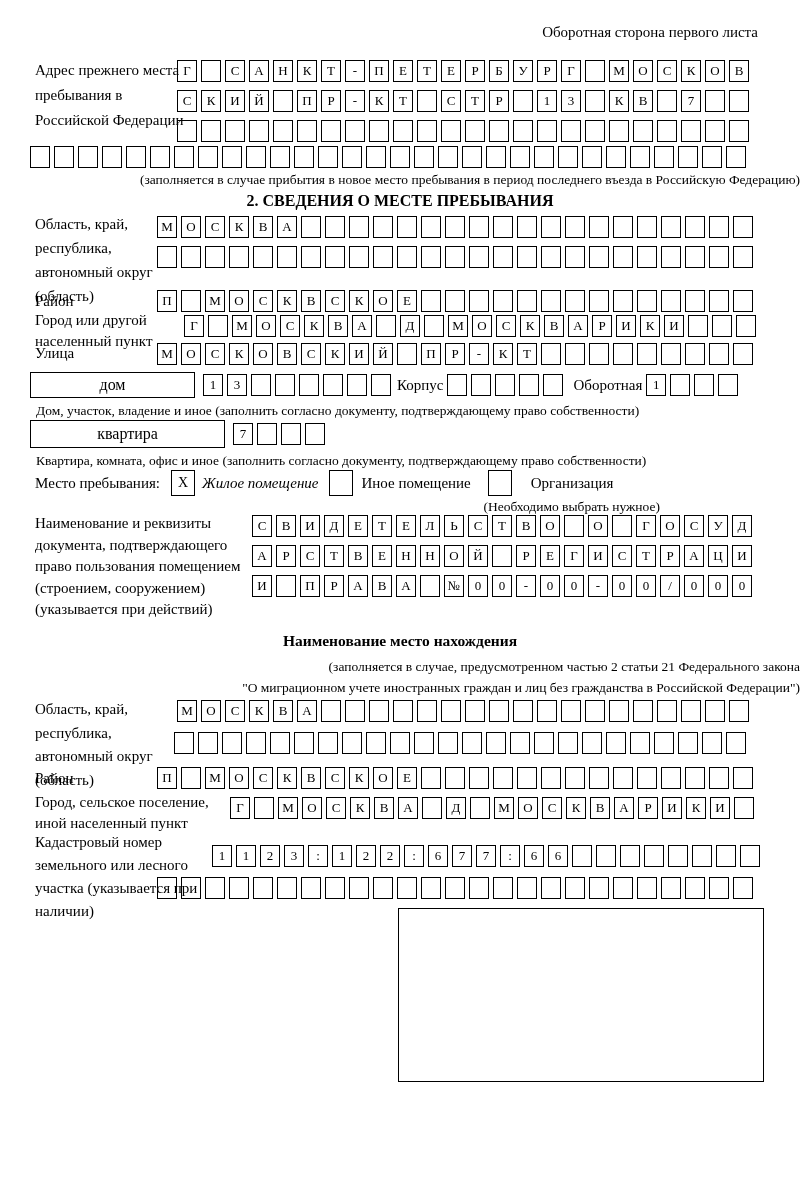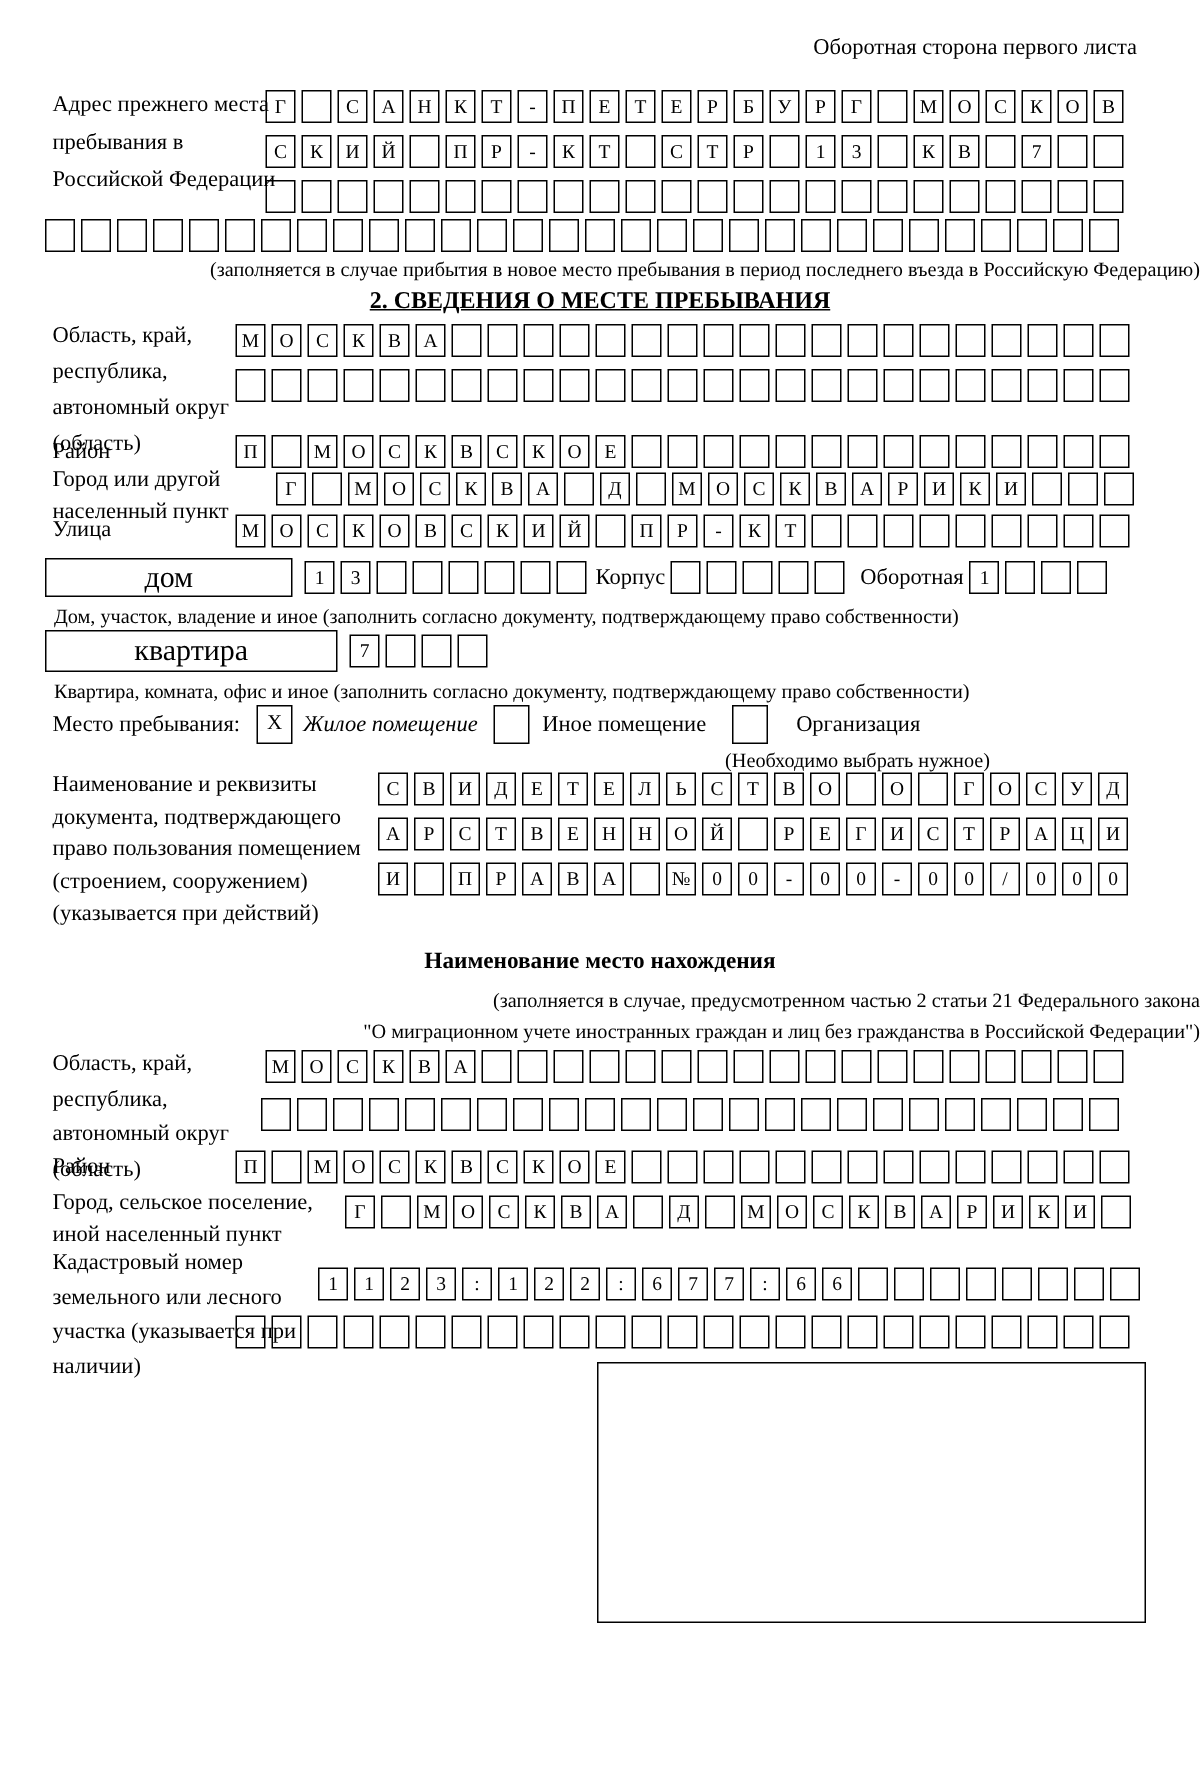--- a/index.html
+++ b/index.html
@@ -7,21 +7,21 @@
          font-family:"Liberation Serif", serif;overflow:hidden;border-radius:13px;}
   .abs{position:absolute;}
   .lbl{font-size:15px;line-height:25px;}
   .grid{display:flex;gap:4px;}
   .cell{box-sizing:border-box;flex:0 0 20px;width:20px;height:22px;border:1.6px solid #000;
         display:flex;align-items:center;justify-content:center;
         font-size:13px;font-family:"Liberation Serif",serif;}
   .caption{font-size:13.5px;line-height:17px;}
   .title{font-size:16px;font-weight:bold;text-align:center;}
   .namedbox{box-sizing:border-box;border:1.6px solid #000;display:flex;align-items:center;
-            justify-content:center;font-size:20px;font-family:Liberation Serif, serif;}
+            justify-content:center;font-size:16px;font-family:Liberation Serif, serif;}
   .cb{box-sizing:border-box;width:24px;height:26px;border:1.6px solid #000;display:flex;
       align-items:center;justify-content:center;font-size:14px;}
   .flexrow{display:flex;align-items:center;}
   .ctr{text-align:right;}
 </style>
 </head>
 <body>
 
 <div class="sheet">
 
@@ -133,21 +133,21 @@
       <span class="cell"></span>
       <span class="cell"></span>
       <span class="cell"></span>
       <span class="cell"></span>
       <span class="cell"></span>
       <span class="cell"></span>
       <span class="cell"></span>
     </div>
   <div class="abs caption ctr" style="left:0;top:171px;width:800px;">(заполняется в случае прибытия в новое место пребывания в период последнего въезда в Российскую Федерацию)</div>
 
-  <div class="abs title" style="left:0;top:192px;width:800px;text-decoration:underline;">2. СВЕДЕНИЯ О МЕСТЕ ПРЕБЫВАНИЯ</div>
+  <div class="abs title" style="left:0;top:192px;width:800px;">2. СВЕДЕНИЯ О МЕСТЕ ПРЕБЫВАНИЯ</div>
 
   <div class="abs lbl" style="left:35px;top:212px;width:122px;line-height:24px;">Область, край, республика, автономный округ (область)</div>
   <div class="abs grid" style="left:157px;top:216px;">
       <span class="cell">М</span>
       <span class="cell">О</span>
       <span class="cell">С</span>
       <span class="cell">К</span>
       <span class="cell">В</span>
       <span class="cell">А</span>
       <span class="cell"></span>

